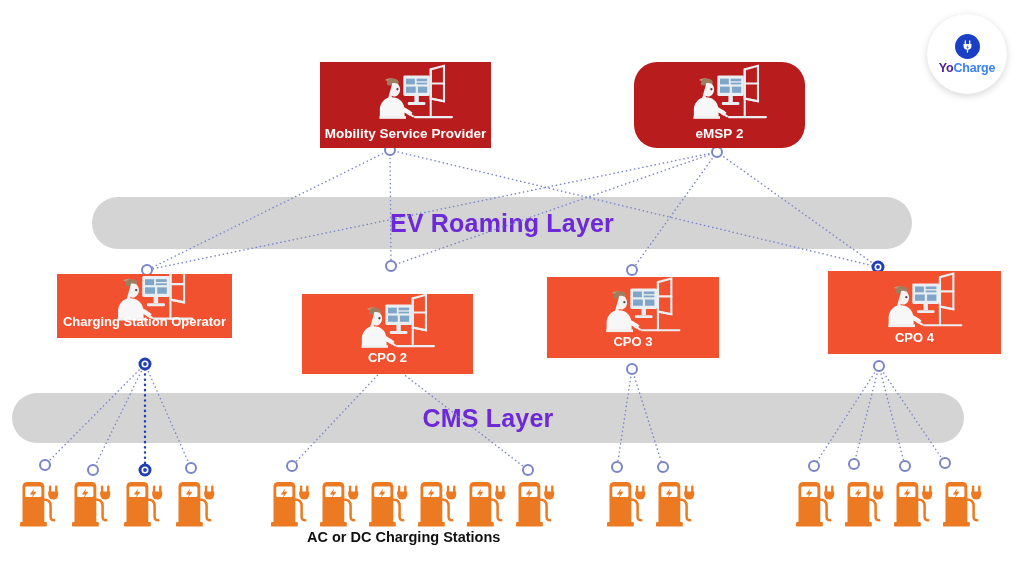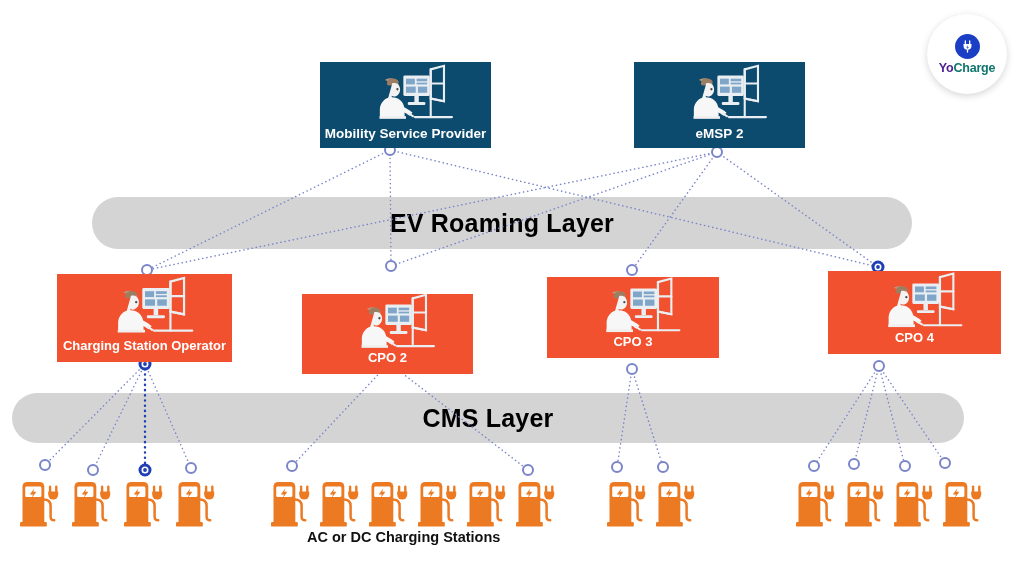--- a/index.html
+++ b/index.html
@@ -52,33 +52,33 @@
     justify-content: center;
     margin-bottom: 2px;
   }
   .logo-word {
     font-size: 12.5px;
     font-weight: bold;
     letter-spacing: -0.2px;
     white-space: nowrap;
   }
   .logo-yo { color: #4c1d95; }
-  .logo-charge { color: #0f766e; text-align: center; }
+  .logo-charge { color: #3b82f6; text-align: center; }
 
   
   .card {
     position: absolute;
     z-index: 3;
     display: flex;
     flex-direction: column;
     align-items: center;
     justify-content: flex-end;
     overflow: hidden;
   }
-  .card.blue  { background: #0c4a6e; }
+  .card.blue  { background: #b91c1c; }
   .card.orange{ background: #f2512f; }
   .card-art {
     position: absolute;
     top: 50%;
     left: 50%;
     transform: translate(-50%, -50%) translateY(-8px);
   }
   .card-label {
     position: relative;
     color: #ffffff;
@@ -94,21 +94,21 @@
   .layer-bar {
     position: absolute;
     background: #d4d4d4;
     border-radius: 30px;
     display: flex;
     align-items: center;
     justify-content: center;
     z-index: 1;
   }
   .layer-bar .layer-text {
-    color: #000000;
+    color: #6d28d9;
     font-weight: bold;
     font-size: 25px;
     letter-spacing: 0.2px;
   }
 
   
   .station {
     position: absolute;
     z-index: 3;
   }
@@ -253,21 +253,21 @@
     <path d="M39 26 c-1.6 -3.4 0.6 -7 4.6 -7.6 c4 -0.6 7.6 1.2 8.6 4.4 c-3.2 0.2 -5.6 1.6 -7 3.4 z" fill="#9c7f63"></path>
     <path d="M44.6 23.5 c4.6 -0.8 8 1.8 8.6 5.8 c0.6 4 -1.2 7.6 -4.6 9 c-1.8 0.8 -3.6 0.6 -4.8 -0.4 l0.4 4.4 l-5.2 1 z" fill="#f3f3f3"></path>
     <path d="M49 30.5 a1.3 1.3 0 1 1 2.6 0 a1.3 1.3 0 1 1 -2.6 0" fill="#4a4a4a"></path>
     <path d="M34 44 c3.2 -4.4 9.8 -5.6 15.2 -3.6 c6 2.2 9.2 7.6 9.2 14.4 l0 7.2 l-28 0 l0 -8.8 c0 -3.6 1.4 -6.6 3.6 -9.2 z" fill="#f7f7f7"></path>
     <path d="M56 50 c4 1.6 8 4 11.4 7 l-3.4 3.4 c-3.4 -2.6 -7 -4.6 -10.6 -5.6 z" fill="#f7f7f7"></path>
     <path d="M62.5 56.5 c2.6 1.2 5 2.6 7 4.2 l-1.6 1.8 c-2 -1.6 -4.4 -3 -6.8 -4 z" fill="#efefef"></path>
     <rect x="30" y="61" width="30" height="3" fill="#efefef"></rect>
   </svg></div>
         <div class="card-label">Mobility Service Provider</div>
       </div>
-      <div class="card blue" style="left: 634px; top: 62px; width: 171px; height: 86px;">
+      <div class="card blue" style="left: 634px; top: 62px; width: 171px; height: 86px; border-radius: 23px;">
         <div class="card-art"><svg width="106" height="66" viewBox="0 0 120 74" aria-hidden="true">
     <g fill="none" stroke="#e9eef2" stroke-width="2.4" stroke-linecap="round">
       <path d="M88 8 L103 4 L103 44 L88 41 Z"></path>
       <path d="M88 8 L88 62"></path>
       <path d="M88 41 L103 44"></path>
       <path d="M88 24 L103 24"></path>
       <path d="M70 62 L112 62"></path>
     </g>
     <rect x="57" y="15" width="30" height="23" rx="1.5" fill="#e9eef2"></rect>
     <g fill="#7fa5c9">
@@ -283,21 +283,21 @@
     <path d="M39 26 c-1.6 -3.4 0.6 -7 4.6 -7.6 c4 -0.6 7.6 1.2 8.6 4.4 c-3.2 0.2 -5.6 1.6 -7 3.4 z" fill="#9c7f63"></path>
     <path d="M44.6 23.5 c4.6 -0.8 8 1.8 8.6 5.8 c0.6 4 -1.2 7.6 -4.6 9 c-1.8 0.8 -3.6 0.6 -4.8 -0.4 l0.4 4.4 l-5.2 1 z" fill="#f3f3f3"></path>
     <path d="M49 30.5 a1.3 1.3 0 1 1 2.6 0 a1.3 1.3 0 1 1 -2.6 0" fill="#4a4a4a"></path>
     <path d="M34 44 c3.2 -4.4 9.8 -5.6 15.2 -3.6 c6 2.2 9.2 7.6 9.2 14.4 l0 7.2 l-28 0 l0 -8.8 c0 -3.6 1.4 -6.6 3.6 -9.2 z" fill="#f7f7f7"></path>
     <path d="M56 50 c4 1.6 8 4 11.4 7 l-3.4 3.4 c-3.4 -2.6 -7 -4.6 -10.6 -5.6 z" fill="#f7f7f7"></path>
     <path d="M62.5 56.5 c2.6 1.2 5 2.6 7 4.2 l-1.6 1.8 c-2 -1.6 -4.4 -3 -6.8 -4 z" fill="#efefef"></path>
     <rect x="30" y="61" width="30" height="3" fill="#efefef"></rect>
   </svg></div>
         <div class="card-label">eMSP 2</div>
       </div>
-      <div class="card orange" style="left: 57px; top: 274px; width: 175px; height: 88px;">
+      <div class="card orange" style="left: 57px; top: 274px; width: 175px; height: 64px;">
         <div class="card-art"><svg width="109" height="68" viewBox="0 0 120 74" aria-hidden="true">
     <g fill="none" stroke="#e9eef2" stroke-width="2.4" stroke-linecap="round">
       <path d="M88 8 L103 4 L103 44 L88 41 Z"></path>
       <path d="M88 8 L88 62"></path>
       <path d="M88 41 L103 44"></path>
       <path d="M88 24 L103 24"></path>
       <path d="M70 62 L112 62"></path>
     </g>
     <rect x="57" y="15" width="30" height="23" rx="1.5" fill="#e9eef2"></rect>
     <g fill="#7fa5c9">

